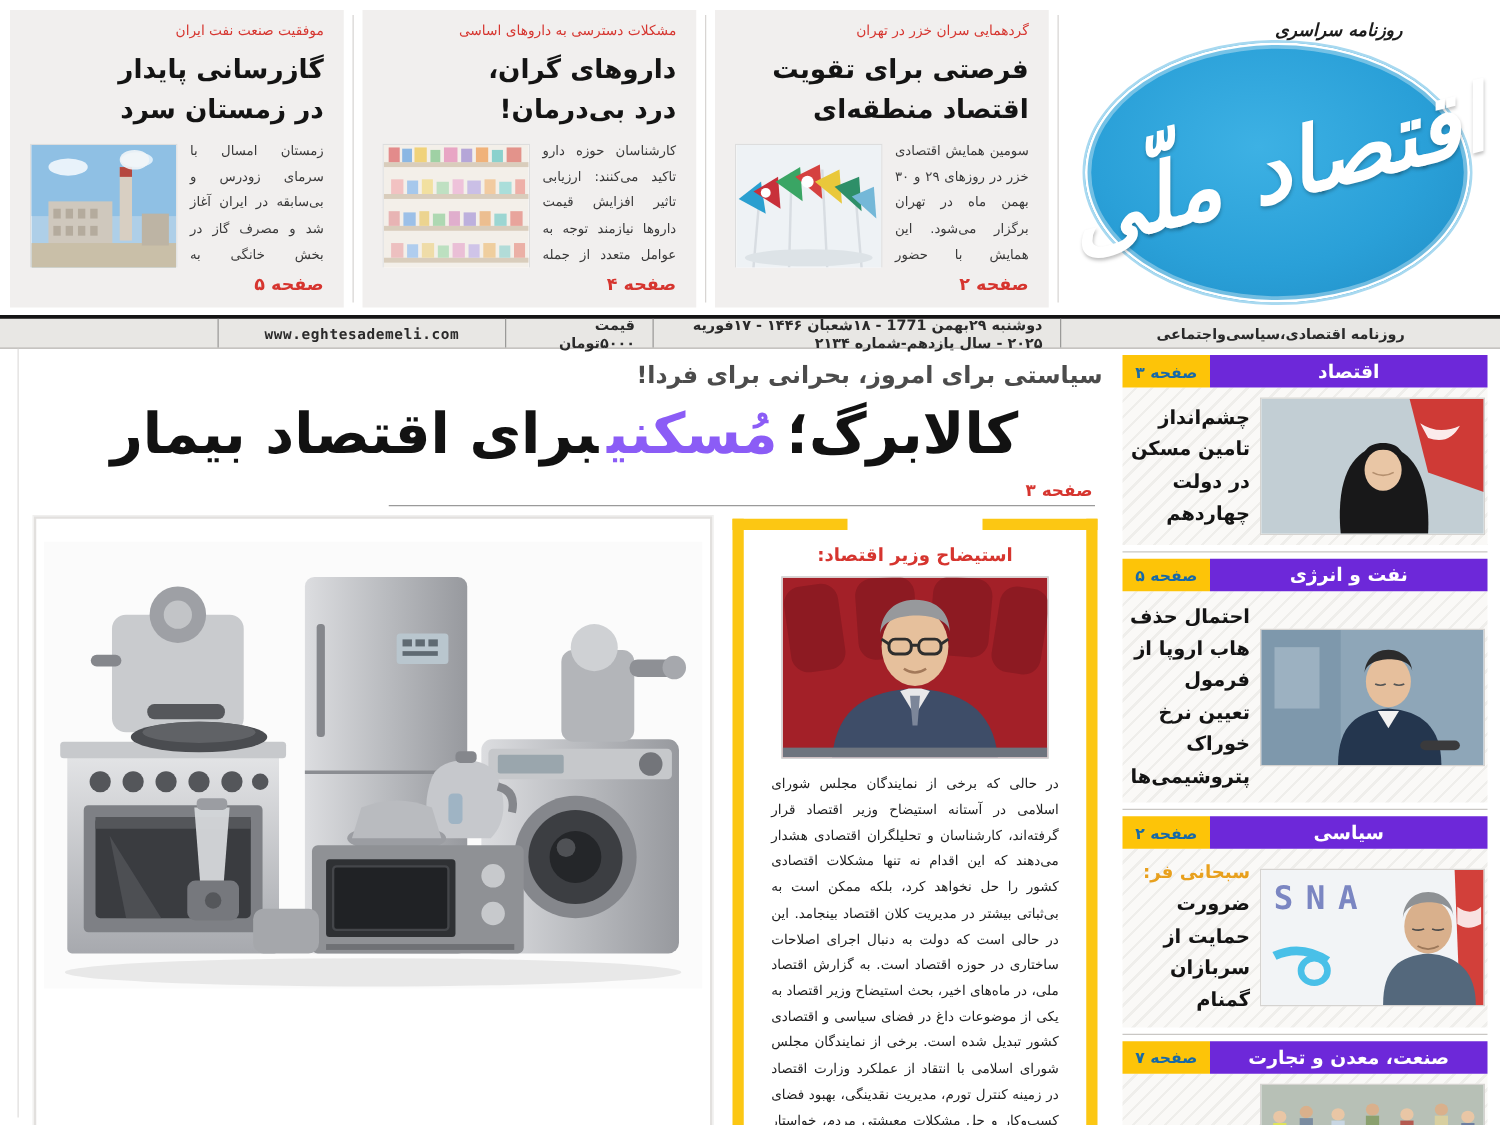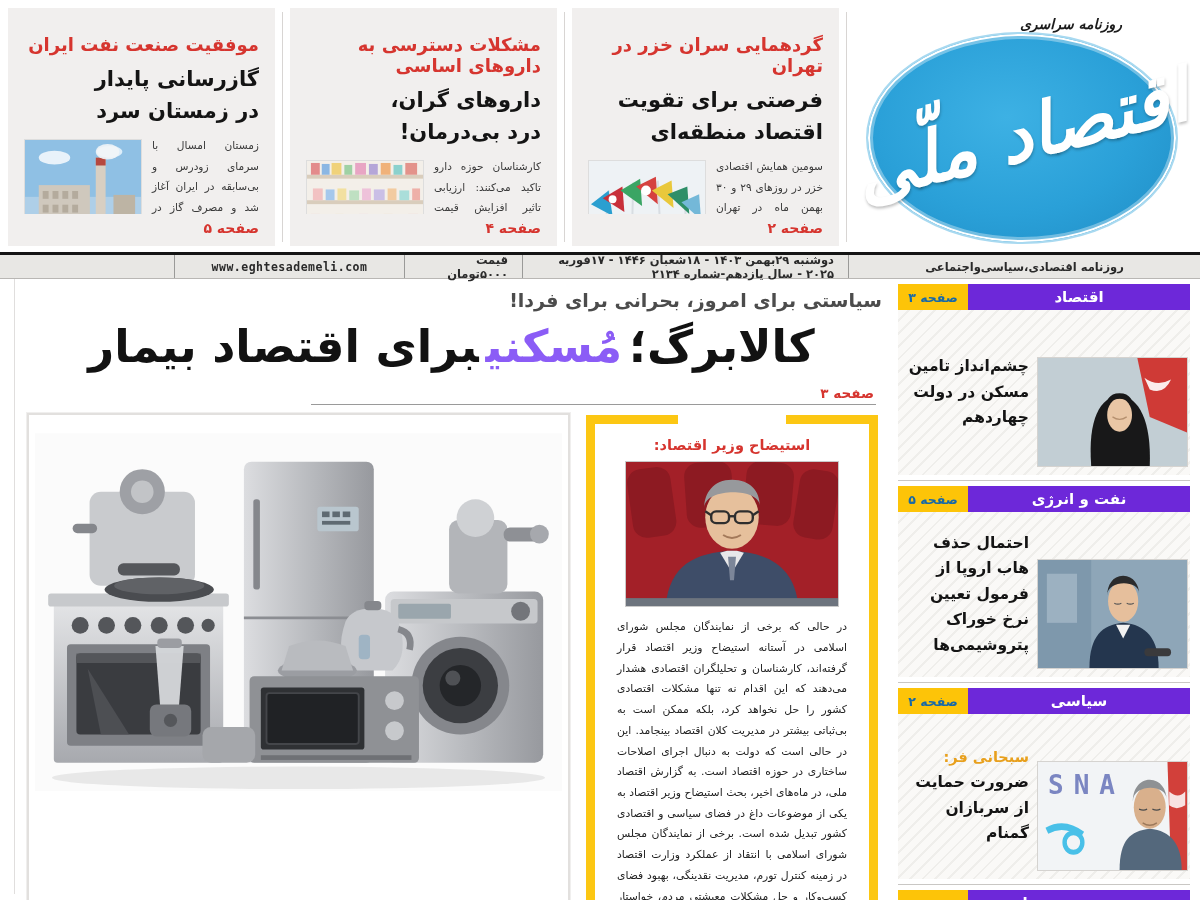--- a/index.html
+++ b/index.html
@@ -9,21 +9,21 @@
 
   
   .top-strip { display:flex; height:252px; padding:8px 8px 6px; gap:7px; }
   .logo-box { width:338px; position:relative; flex:none; }
   .logo-tagline { position:absolute; top:8px; right:70px; font-size:14px; font-weight:bold; color:#1c1c1c; font-family:"DejaVu Serif","Liberation Serif",serif; font-style:italic; }
   .logo-ellipse { position:absolute; top:24px; right:14px; width:312px; height:212px; border-radius:50%; background:radial-gradient(ellipse at 45% 40%, #3db1e4 0%, #2aa0d8 55%, #1f8cc4 100%); border:2px solid #a8d9f0; box-shadow:0 0 0 2px #fff inset, 0 0 0 5px rgba(255,255,255,.35) inset; display:flex; align-items:center; justify-content:center; }
   .logo-title { color:#fff; font-size:72px; font-weight:bold; font-family:"DejaVu Serif","Liberation Serif",serif; font-style:italic; transform:rotate(-14deg) translateY(-4px); text-shadow:0 2px 3px rgba(0,0,0,.25); white-space:nowrap; }
 
   .ta { background:#f1efee; flex:1; padding:10px 16px 10px 14px; display:flex; flex-direction:column; position:relative; }
   .vsep { width:1px; background:#d8d5d3; margin:4px 0; flex:none; }
-  .ta-kicker { color:#d6352f; font-weight:bold; font-size:18px; margin:16px 0 9px; }
+  .ta-kicker { color:#d6352f; font-weight:normal; font-size:11px; margin:0 0 9px; }
   .ta-title { color:#141414; font-weight:bold; font-size:21px; line-height:1.5; margin-bottom:8px; }
   .ta-bodywrap { font-size:10.6px; color:#3a3a3a; text-align:justify; line-height:1.95; flex:1; overflow:hidden; }
   .ta-photo { float:left; width:118px; height:102px; margin:4px 0 5px 2px; margin-right:10px; border:1px solid #ddd; overflow:hidden; background:#fff; }
   .ta-photo svg { display:block; width:100%; height:100%; }
   .ta-page { color:#d6352f; font-weight:bold; font-size:14px; margin-top:6px; }
 
   
   .info-bar { height:27px; background:#e8e7e4; border-top:3px solid #141414; border-bottom:1px solid #b9b7b4; display:flex; align-items:stretch; font-size:11.5px; font-weight:bold; color:#2a2a2a; }
   .info-cell { display:flex; align-items:center; justify-content:center; padding:0 14px; border-left:1px solid #9a9a98; }
   .info-cell.last { border-left:none; }
@@ -34,21 +34,21 @@
   .main { display:flex; height:615px; padding:0 8px; }
 
   
   .sidebar { width:298px; flex:none; padding:5px 2px 0 4px; }
   .sb-sec { margin-bottom:5px; }
   .sb-sec + .sb-sec { border-top:1px solid #c9c7c4; padding-top:5px; }
   .sb-head { display:flex; height:26px; }
   .sb-head-bar { flex:1; background:#6d28d9; color:#fff; font-weight:bold; font-size:15px; display:flex; align-items:center; justify-content:center; }
   .sb-head-tab { width:70px; background:#fdc408; color:#1769a8; font-weight:bold; font-size:12.5px; display:flex; align-items:center; justify-content:center; }
   .sb-body { display:flex; align-items:center; gap:8px; padding:8px 2px; min-height:118px; background:repeating-linear-gradient(135deg,#faf9f7 0px,#faf9f7 7px,#efeeeb 7px,#efeeeb 9px); }
-  .sb-photo { width:151px; height:110px; flex:none; position:relative; overflow:hidden; border:1px solid #d5d3d0; background:#fff;margin-top:39px; }
+  .sb-photo { width:180px; height:110px; flex:none; position:relative; overflow:hidden; border:1px solid #d5d3d0; background:#fff; }
   .sb-photo svg { display:block; width:100%; height:100%; }
   .sb-text { flex:1; text-align:left; padding-left:2px; font-weight:bold; font-size:15.5px; color:#141414; line-height:1.65; text-align:right; }
   .sb-lead-in { color:#e8a01d; display:block; font-size:14.5px; }
   .photo-text { position:absolute; top:8px; left:10px; color:#7b86c2; font-weight:bold; font-size:26px; letter-spacing:10px; font-family:"DejaVu Sans Mono","Liberation Mono",monospace; }
 
   
   .lead-col { flex:1; padding:10px 12px 0 6px; display:flex; flex-direction:column; border-left:1px solid #e0dedd; margin-left:6px; }
   .lead-kicker { color:#4c4c4c; font-size:19px; font-weight:bold; }
   .lead-headline { text-align:center; font-size:45px; font-weight:bold; color:#121212; line-height:1.25; margin:8px 0 10px; white-space:nowrap; }
   .lead-red { color:#8b5cf6; margin:0 7px; }
@@ -218,21 +218,21 @@
           </svg>
         </span>
         <span>زمستان امسال با سرمای زودرس و بی‌سابقه در ایران آغاز شد و مصرف گاز در بخش خانگی به رکوردهای جدیدی رسید. با این حال، وزارت نفت با برنامه‌ریزی دقیق و افزایش تولید گاز شیرین، توانست علاوه بر تأمین نیاز بخش خانگی، تحویل گاز به نیروگاه‌ها را نیز افزایش...</span>
       </div>
       <div class="ta-page">صفحه ۵</div>
     </div>
   </div>
 
   <div class="info-bar">
     <div class="info-cell" style="width:352px">روزنامه اقتصادی،سیاسی‌واجتماعی</div>
-    <div class="info-cell" style="width:326px">دوشنبه ۲۹بهمن ۱۴۰۳ - ۱۸شعبان ۱۴۴۶ - ۱۷فوریه ۲۰۲۵ - سال یازدهم-شماره ۲۱۳۴</div>
+    <div class="info-cell" style="width:326px">دوشنبه ۲۹بهمن 1771 - ۱۸شعبان ۱۴۴۶ - ۱۷فوریه ۲۰۲۵ - سال یازدهم-شماره ۲۱۳۴</div>
     <div class="info-cell" style="width:118px">قیمت ۵۰۰۰تومان</div>
     <div class="info-cell" style="width:230px">
         <span class="ltr">www.eghtesademeli.com</span>
       </div>
     <div class="info-cell info-spacer last"></div>
   </div>
 
   <div class="main">
 
     <div class="sidebar">

